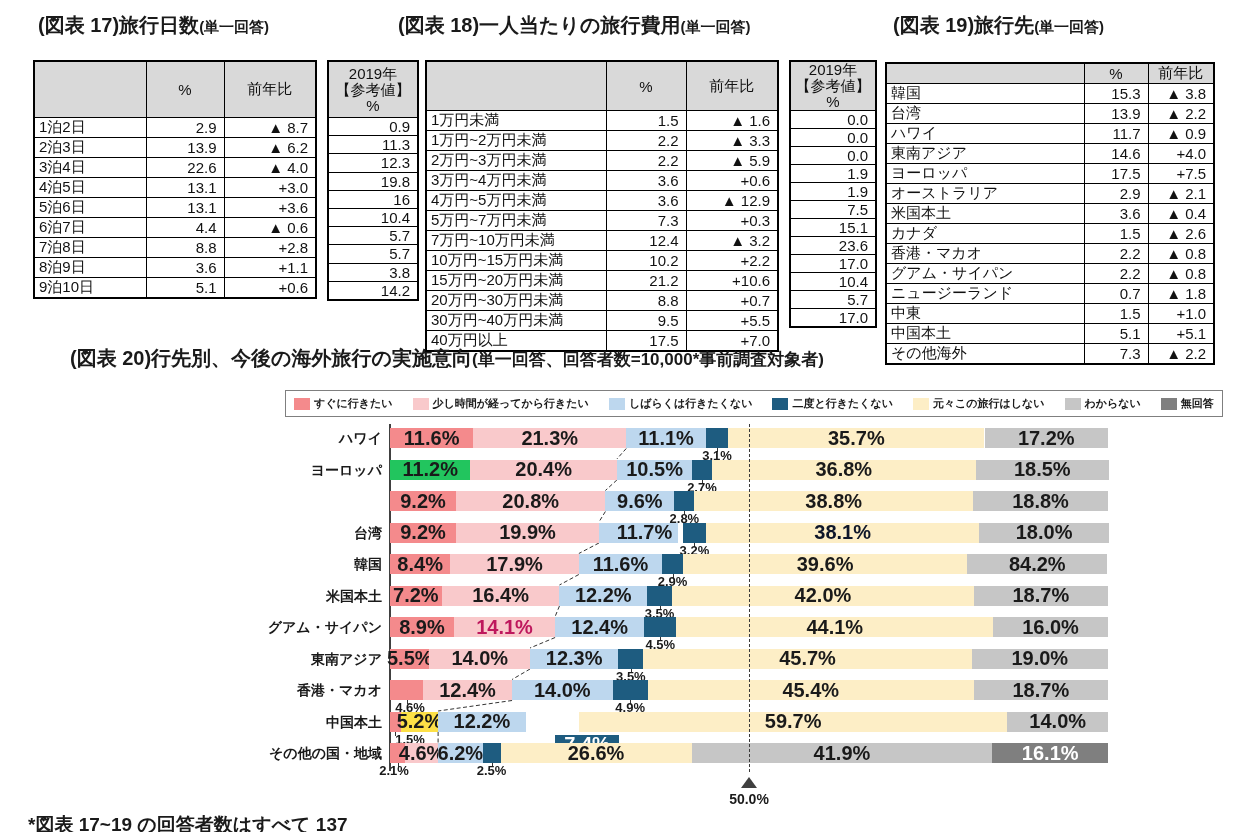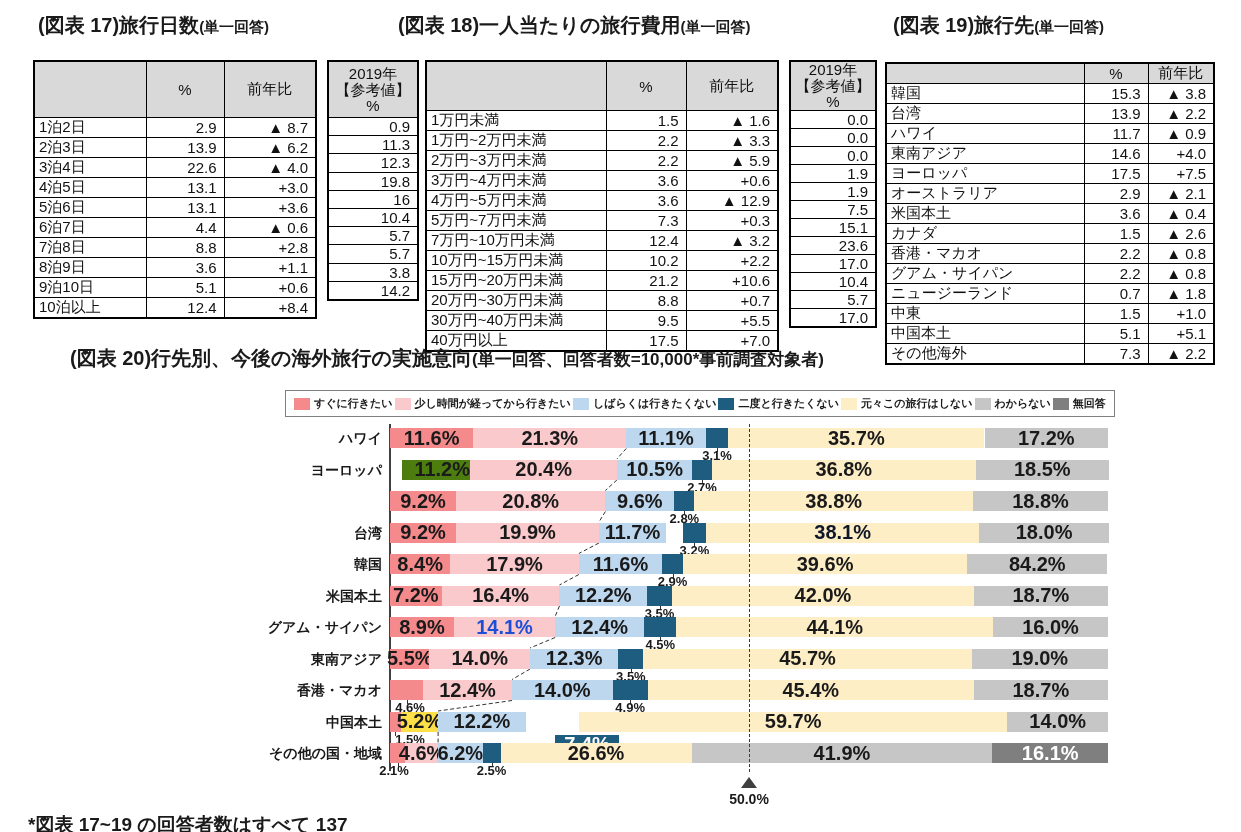--- a/index.html
+++ b/index.html
@@ -12,21 +12,21 @@
   table.dtable{border-collapse:collapse;border:2px solid #000;table-layout:fixed;}
   .dtable th{background:#d9d9d9;font-weight:400;font-size:15px;border:1px solid #000;padding:0;}
   .dtable td{border:1px solid #000;padding:0;font-size:15px;color:#111;}
   .dtable td.lbl{text-align:left;padding-left:4px;white-space:nowrap;overflow:hidden;}
   .dtable td.num{text-align:right;padding-right:7px;white-space:nowrap;}
   .refhdr{font-size:13.5px;line-height:16px;white-space:pre-line;text-align:center;font-weight:400;}
   .f17 td{height:17.2px;} .f17 thead th{height:55px;}
   .f18 td{height:16.7px;} .f18 thead th{height:48px;}
   .f19 td{height:15.8px;} .f19 thead th{height:19px;}
   
-  .legend{position:absolute;left:255px;top:45px;display:inline-flex;gap:2px;border:1px solid #7f7f7f;
+  .legend{position:absolute;left:255px;top:45px;display:inline-flex;gap:20px;border:1px solid #7f7f7f;
           padding:5px 8px;align-items:flex-start;white-space:nowrap;background:#fff;}
   .litem{display:flex;align-items:center;gap:4px;font-size:11px;font-weight:600;color:#1a1a1a;}
   .sw{width:16px;height:12px;display:inline-block;}
   .chart{position:absolute;left:0;top:83px;width:1180px;height:385px;}
   .cat{position:absolute;left:0;width:352px;text-align:right;font-size:14px;font-weight:600;
        color:#1a1a1a;line-height:20px;white-space:nowrap;}
   .seg{position:absolute;height:20px;display:flex;align-items:center;justify-content:center;overflow:visible;}
   .seg span{font-size:20px;font-weight:600;white-space:nowrap;}
   .sub{position:absolute;font-size:13px;font-weight:600;text-align:center;width:56px;color:#1a1a1a;line-height:12px;}
   .tick{position:absolute;width:1px;height:4px;background:#333;}
@@ -97,25 +97,20 @@
             </tr>
             <tr>
               <td class="lbl">8泊9日</td>
               <td class="num">3.6</td>
               <td class="num">+1.1</td>
             </tr>
             <tr>
               <td class="lbl">9泊10日</td>
               <td class="num">5.1</td>
               <td class="num">+0.6</td>
-            </tr>
-            <tr>
-              <td class="lbl">10泊以上</td>
-              <td class="num">12.4</td>
-              <td class="num">+8.4</td>
             </tr>
           </tbody>
         </table>
         <table class="dtable">
           <colgroup>
             <col style="width: 90px;">
           </colgroup>
           <thead>
             <tr>
               <th class="refhdr">2019年
@@ -442,21 +437,21 @@
         <div class="tick" style="left: 687.049px; top: 20px;"></div>
         <div class="sub" style="left: 659.049px; top: 22px;">3.1%</div>
         <div class="seg" style="left: 675.92px; top: 0px; width: 22.258px; background: rgb(30, 92, 128);"></div>
         <div class="seg" style="left: 698.178px; top: 0px; width: 256.326px; background: rgb(253, 238, 198);">
           <span style="color: rgb(26, 26, 26);">35.7%</span>
         </div>
         <div class="seg" style="left: 954.504px; top: 0px; width: 123.496px; background: rgb(198, 198, 198);">
           <span style="color: rgb(26, 26, 26);">17.2%</span>
         </div>
         <div class="cat" style="top: 31.5px; height: 20px;">ヨーロッパ</div>
-        <div class="seg" style="left: 372px; top: 31.5px; width: 80.416px; background: #4d7c0f;">
+        <div class="seg" style="left: 360px; top: 31.5px; width: 80.416px; background: #22c55e;">
           <span style="color: rgb(26, 26, 26);">11.2%</span>
         </div>
         <div class="seg" style="left: 440.416px; top: 31.5px; width: 146.472px; background: rgb(249, 201, 203);">
           <span style="color: rgb(26, 26, 26);">20.4%</span>
         </div>
         <div class="seg" style="left: 586.888px; top: 31.5px; width: 75.39px; background: rgb(189, 215, 238);">
           <span style="color: rgb(26, 26, 26);">10.5%</span>
         </div>
         <div class="tick" style="left: 671.971px; top: 51.5px;"></div>
         <div class="sub" style="left: 643.971px; top: 53.5px;">2.7%</div>
@@ -485,21 +480,21 @@
         <div class="seg" style="left: 943.016px; top: 63px; width: 134.984px; background: rgb(198, 198, 198);">
           <span style="color: rgb(26, 26, 26);">18.8%</span>
         </div>
         <div class="cat" style="top: 94.5px; height: 20px;">台湾</div>
         <div class="seg" style="left: 360px; top: 94.5px; width: 66.056px; background: rgb(244, 138, 140);">
           <span style="color: rgb(26, 26, 26);">9.2%</span>
         </div>
         <div class="seg" style="left: 426.056px; top: 94.5px; width: 142.882px; background: rgb(249, 201, 203);">
           <span style="color: rgb(26, 26, 26);">19.9%</span>
         </div>
-        <div class="seg" style="left: 568.938px; top: 94.5px; width: 67px; background: rgb(189, 215, 238);">
+        <div class="seg" style="left: 568.938px; top: 94.5px; width: 67px; background: rgb(189, 215, 238); padding-left: 12px;">
           <span style="color: rgb(26, 26, 26);">11.7%</span>
         </div>
         <div class="tick" style="left: 664.432px; top: 114.5px;"></div>
         <div class="sub" style="left: 636.432px; top: 116.5px;">3.2%</div>
         <div class="seg" style="left: 652.944px; top: 94.5px; width: 22.976px; background: rgb(30, 92, 128);"></div>
         <div class="seg" style="left: 675.92px; top: 94.5px; width: 273.558px; background: rgb(253, 238, 198);">
           <span style="color: #0f172a;">38.1%</span>
         </div>
         <div class="seg" style="left: 949.478px; top: 94.5px; width: 129.24px; background: rgb(198, 198, 198);">
           <span style="color: rgb(26, 26, 26);">18.0%</span>
@@ -540,21 +535,21 @@
           <span style="color: rgb(26, 26, 26);">42.0%</span>
         </div>
         <div class="seg" style="left: 943.734px; top: 157.5px; width: 134.266px; background: rgb(198, 198, 198);">
           <span style="color: rgb(26, 26, 26);">18.7%</span>
         </div>
         <div class="cat" style="top: 189px; height: 20px;">グアム・サイパン</div>
         <div class="seg" style="left: 360px; top: 189px; width: 63.902px; background: rgb(244, 138, 140);">
           <span style="color: rgb(26, 26, 26);">8.9%</span>
         </div>
         <div class="seg" style="left: 423.902px; top: 189px; width: 101.238px; background: rgb(249, 201, 203);">
-          <span style="color: #1d4ed8; text-align: right;">14.1%</span>
+          <span style="color: #be185d; text-align: right;">14.1%</span>
         </div>
         <div class="seg" style="left: 525.14px; top: 189px; width: 89.032px; background: rgb(189, 215, 238);">
           <span style="color: rgb(26, 26, 26);">12.4%</span>
         </div>
         <div class="tick" style="left: 630.327px; top: 209px;"></div>
         <div class="sub" style="left: 602.327px; top: 211px;">4.5%</div>
         <div class="seg" style="left: 614.172px; top: 189px; width: 32.31px; background: rgb(30, 92, 128);"></div>
         <div class="seg" style="left: 646.482px; top: 189px; width: 316.638px; background: rgb(253, 238, 198);">
           <span style="color: rgb(26, 26, 26);">44.1%</span>
         </div>

